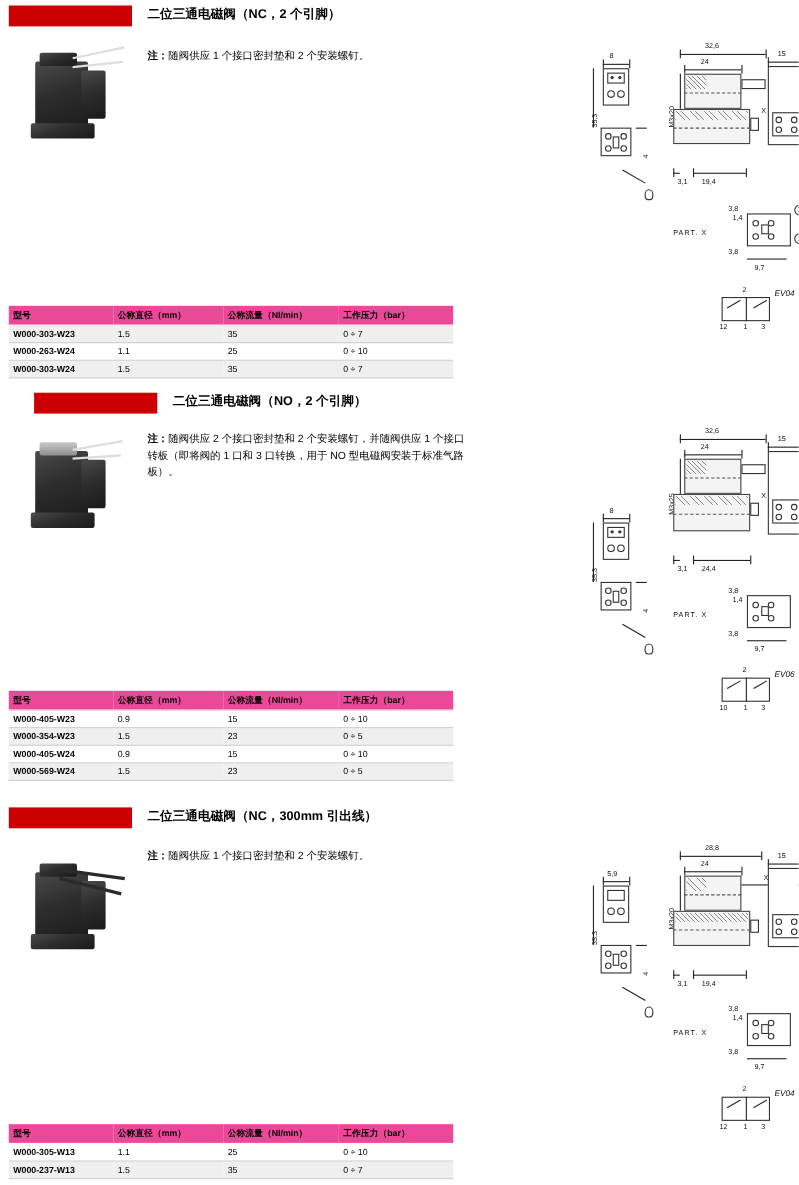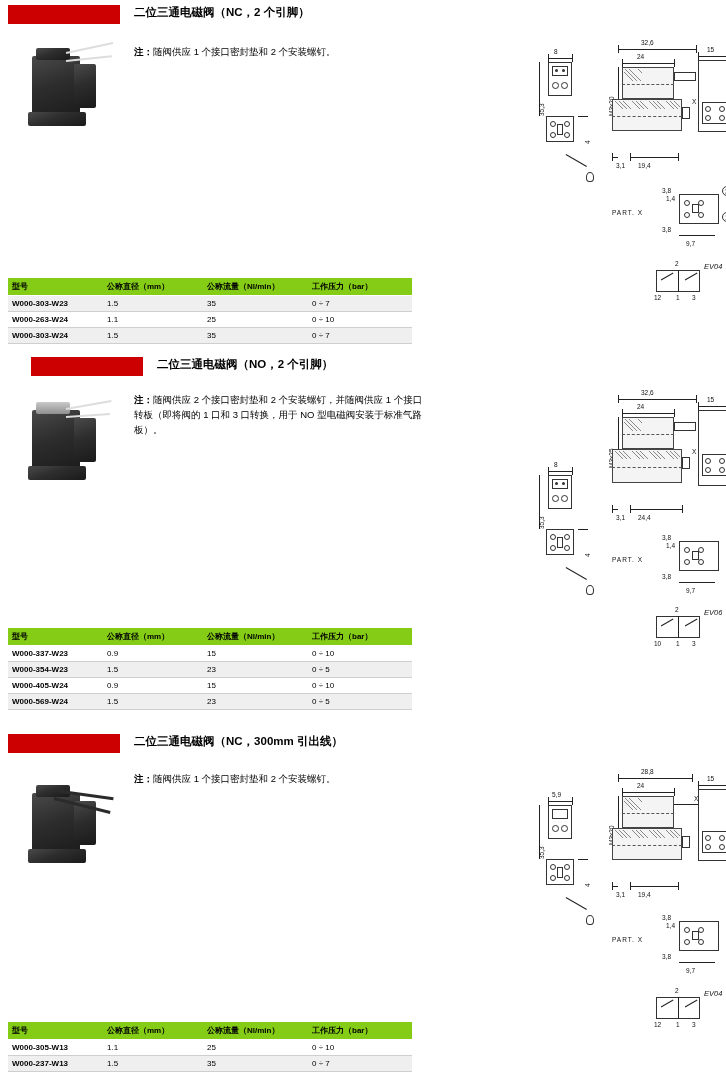--- a/index.html
+++ b/index.html
@@ -68,21 +68,21 @@
 
   
   table.spec {
     position: absolute;
     left: 8px;
     width: 404px;
     border-collapse: collapse;
     font-size: 8px;
   }
   table.spec th {
-    background: #84cc16;
+    background: #ec4899;
     text-align: left;
     font-weight: bold;
     padding: 3px 4px;
     border-bottom: 1px solid #ffffff;
     white-space: nowrap;
   }
   table.spec td {
     padding: 3px 4px;
     border-bottom: 1px solid #cfcfcf;
     white-space: nowrap;
@@ -398,21 +398,21 @@
     <thead>
       <tr>
         <th class="c1">型号</th>
         <th class="c2">公称直径（mm）</th>
         <th class="c3">公称流量（Nl/min）</th>
         <th class="c4">工作压力（bar）</th>
       </tr>
     </thead>
     <tbody>
       <tr>
-        <td class="c1 model">W000-337-W23</td>
+        <td class="c1 model">W000-405-W23</td>
         <td class="c2">0.9</td>
         <td class="c3">15</td>
         <td class="c4">0 ÷ 10</td>
       </tr>
       <tr class="alt">
         <td class="c1 model">W000-354-W23</td>
         <td class="c2">1.5</td>
         <td class="c3">23</td>
         <td class="c4">0 ÷ 5</td>
       </tr>

